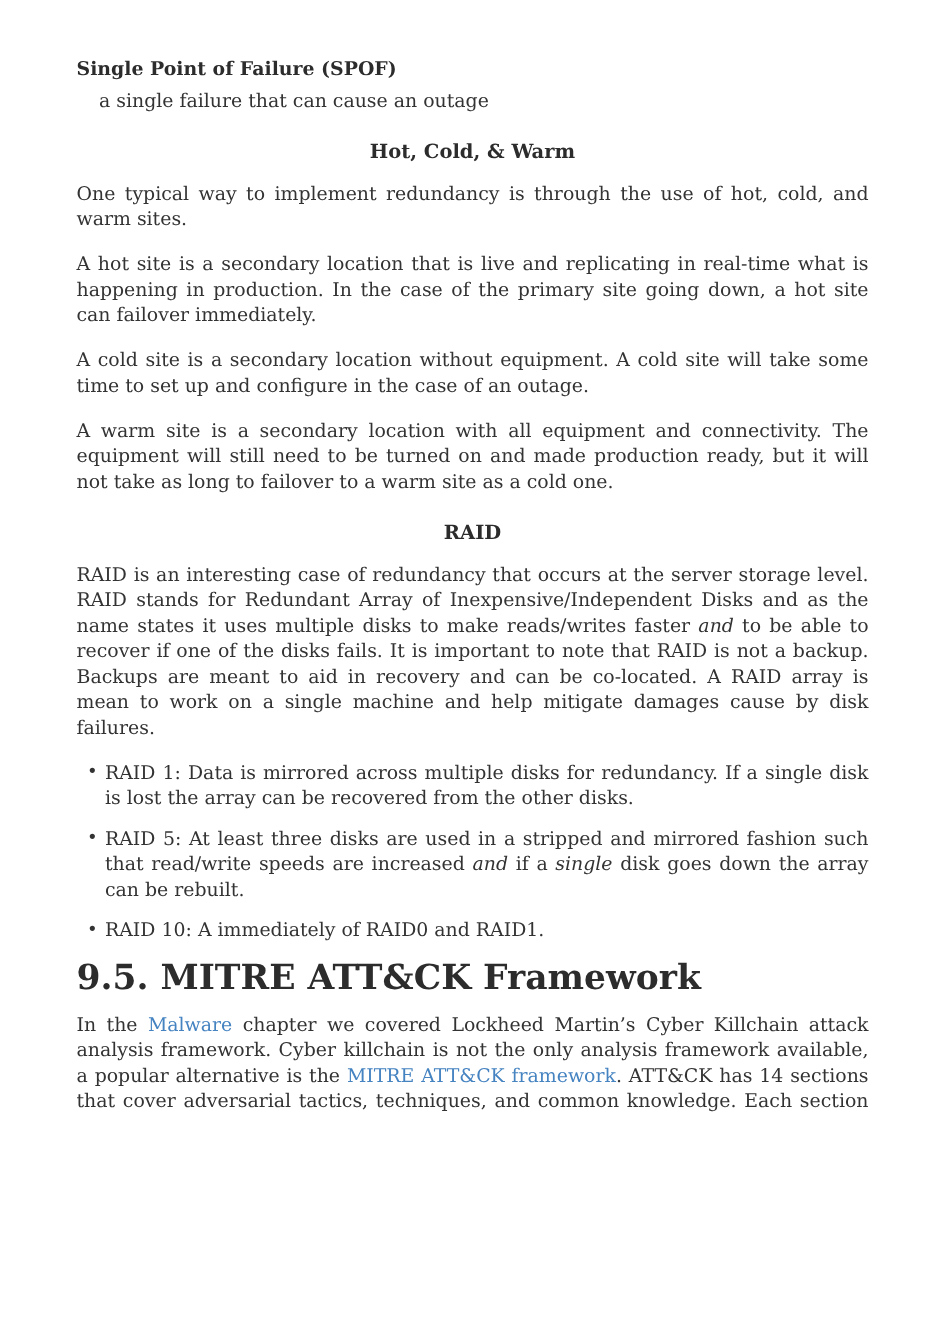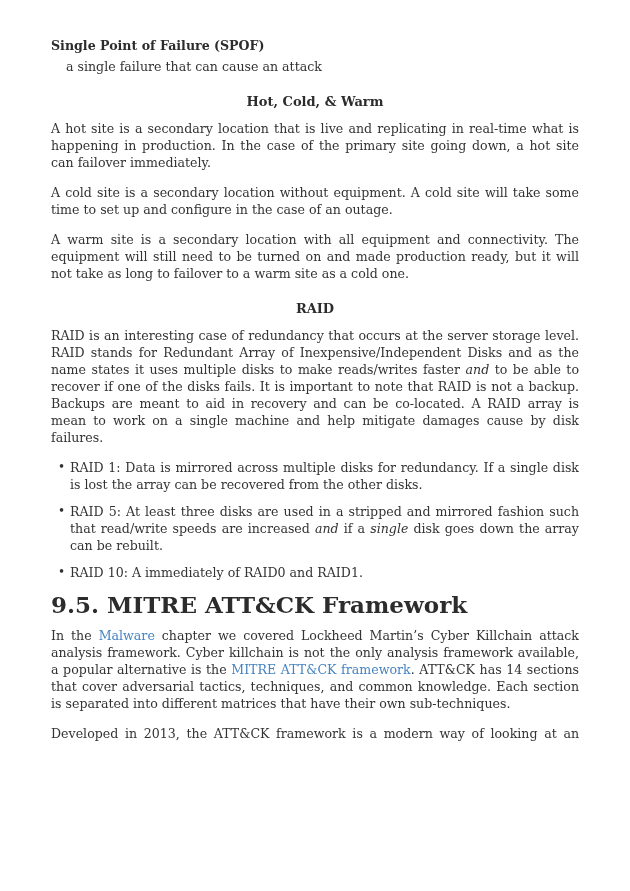--- a/index.html
+++ b/index.html
@@ -66,24 +66,25 @@
   }
 </style>
 </head>
 <body>
 
 <div class="page">
   <div class="content">
 
     <dl>
       <dt>Single Point of Failure (SPOF)</dt>
-      <dd>a single failure that can cause an attack</dd>
+      <dd>a single failure that can cause an outage</dd>
     </dl>
 
     <h4 class="sect">Hot, Cold, &amp; Warm</h4>
+    <p>One typical way to implement redundancy is through the use of hot, cold, and warm sites.</p>
     <p>A hot site is a secondary location that is live and replicating in real-time what is happening in production. In the case of the primary site going down, a hot site can failover immediately.</p>
     <p>A cold site is a secondary location without equipment. A cold site will take some time to set up and configure in the case of an outage.</p>
     <p>A warm site is a secondary location with all equipment and connectivity. The equipment will still need to be turned on and made production ready, but it will not take as long to failover to a warm site as a cold one.</p>
 
     <h4 class="sect">RAID</h4>
     <p><span>RAID is an interesting case of redundancy that occurs at the server storage level. RAID stands for Redundant Array of Inexpensive/Independent Disks and as the name states it uses multiple disks to make reads/writes faster </span><em>and</em><span> to be able to recover if one of the disks fails. It is important to note that RAID is not a backup. Backups are meant to aid in recovery and can be co-located. A RAID array is mean to work on a single machine and help mitigate damages cause by disk failures.</span></p>
 
     <ul class="levels">
       <li><span>RAID 1: Data is mirrored across multiple disks for redundancy. If a single disk is lost the array can be recovered from the other disks.</span><em></em><span></span><em></em><span></span></li>
       <li><span>RAID 5: At least three disks are used in a stripped and mirrored fashion such that read/write speeds are increased </span><em>and</em><span> if a </span><em>single</em><span> disk goes down the array can be rebuilt.</span></li>

